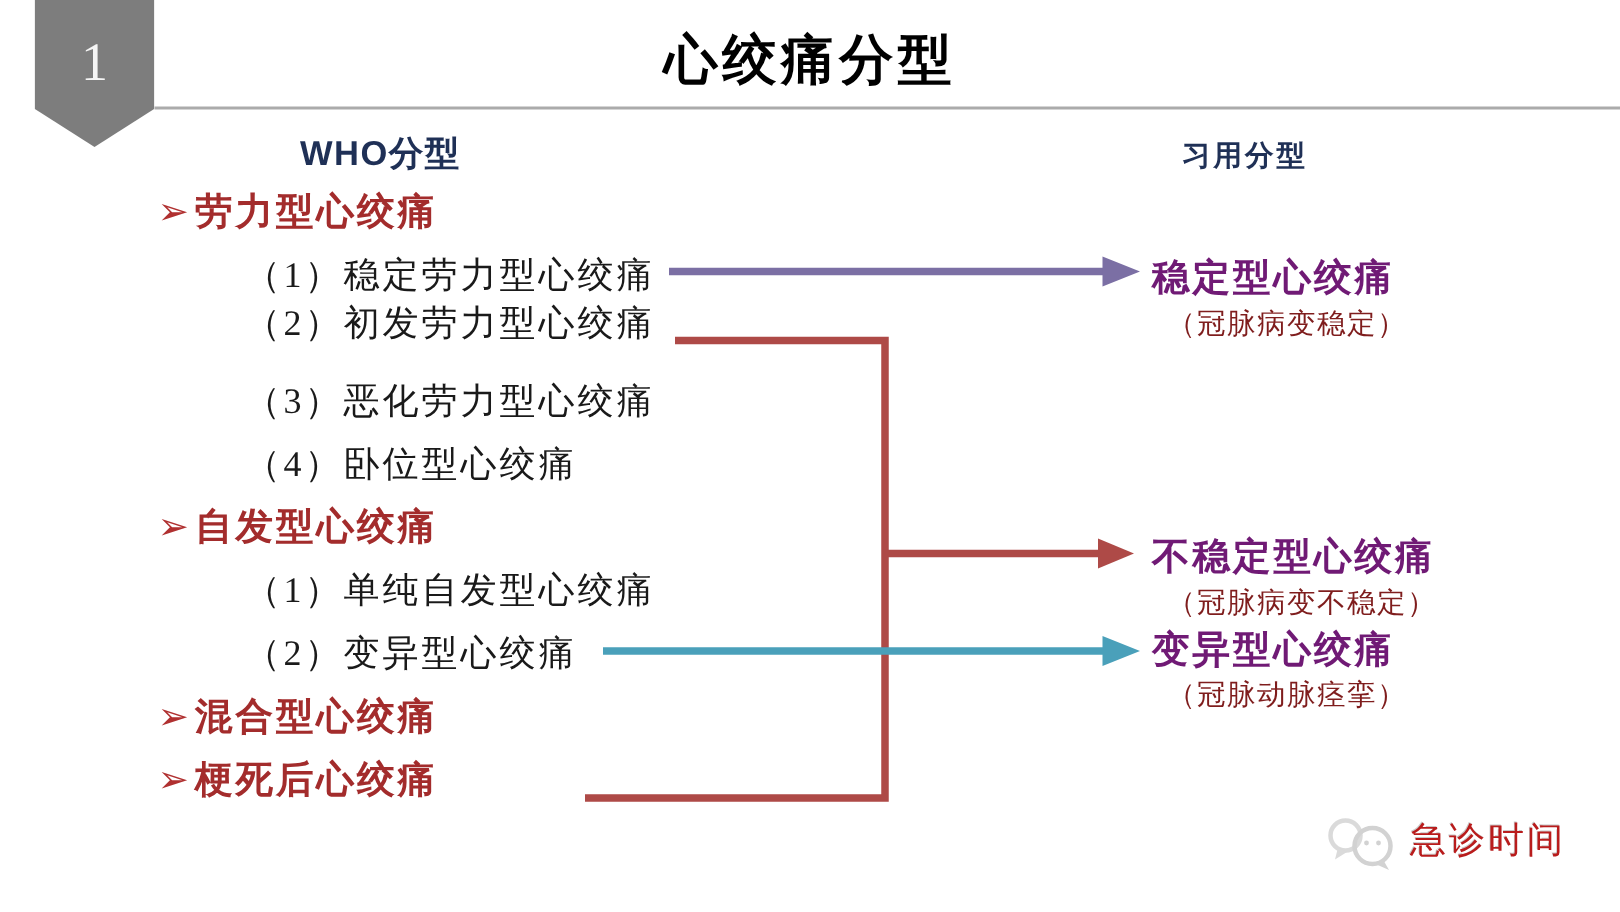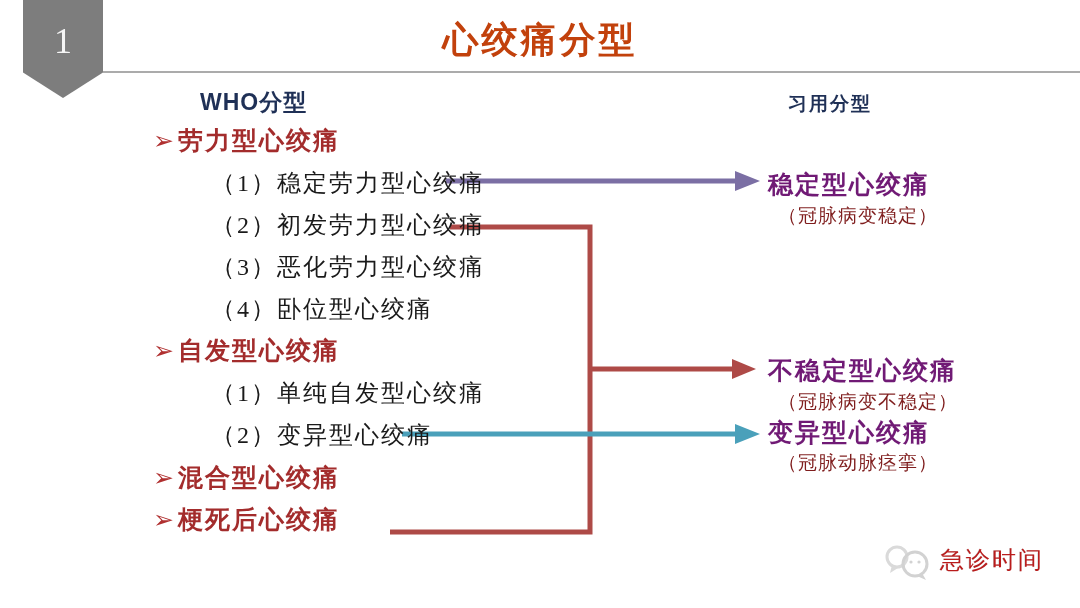--- a/index.html
+++ b/index.html
@@ -12,30 +12,30 @@
     position:absolute;left:23px;top:0;width:80px;height:98px;
     background:#7d7d7d;
     clip-path:polygon(0 0,100% 0,100% 74%,50% 100%,0 74%);
   }
   .badge span{
     position:absolute;left:0;top:20px;width:100%;text-align:center;
     color:#f5f5f5;font-size:36px;font-family:"Liberation Serif",serif;
   }
   .title{
     position:absolute;left:0;top:16px;width:100%;margin:0;text-align:center;
-    font-size:36px;font-weight:bold;color:#c2410c;letter-spacing:3px;
+    font-size:36px;font-weight:bold;color:#000000;letter-spacing:3px;
   }
   .divider{
     position:absolute;left:103px;top:71px;width:977px;height:2px;background:#ababab;
   }
   .col-header{position:absolute;font-weight:bold;color:#1f3056;}
   .who-header{left:200px;top:87px;font-size:23px;font-family:"Liberation Sans","DejaVu Sans",sans-serif;letter-spacing:1px;}
   .conv-header{left:788px;top:91px;font-size:19px;letter-spacing:2px;}
   
-  .line{position:absolute;white-space:nowrap;z-index:2;margin-left:48px;}
+  .line{position:absolute;white-space:nowrap;z-index:2;}
   .bullet-line{left:105px;font-size:25px;font-weight:bold;color:#a32c2c;letter-spacing:2px;}
   .bullet-line .glyph{color:#b03030;margin-right:2px;font-family:"DejaVu Sans",sans-serif;}
   .sub-line{left:163px;font-size:24px;color:#1a1a1a;letter-spacing:2px;text-align:right;}
   .conv-name{position:absolute;left:768px;font-size:25px;font-weight:bold;color:#701a75;letter-spacing:2px;white-space:nowrap;z-index:2;}
   .conv-note{position:absolute;left:778px;font-size:19px;color:#7f1d1d;letter-spacing:1px;white-space:nowrap;z-index:2;}
   
   .connectors{position:absolute;left:0;top:0;width:1080px;height:608px;z-index:1;pointer-events:none;}
   
   .watermark{position:absolute;left:884px;top:540px;width:180px;height:44px;z-index:2;}
   .wm-text{position:absolute;left:56px;top:4px;font-size:24px;color:#b91c1c;letter-spacing:2px;
@@ -54,21 +54,21 @@
   <h1 class="title">心绞痛分型</h1>
   <div class="divider"></div>
 
   <div class="col-header who-header">WHO分型</div>
   <div class="col-header conv-header">习用分型</div>
 
   <div class="line bullet-line" style="top:124px">
     <span class="glyph">➢</span><span>劳力型心绞痛</span>
   </div>
   <div class="line sub-line" style="top:167px">（1）稳定劳力型心绞痛</div>
-  <div class="line sub-line" style="top:209px">（2）初发劳力型心绞痛</div>
+  <div class="line sub-line" style="top:199px">（2）初发劳力型心绞痛</div>
   <div class="line sub-line" style="top:251px">（3）恶化劳力型心绞痛</div>
   <div class="line sub-line" style="top:293px">（4）卧位型心绞痛</div>
   <div class="line bullet-line" style="top:334px">
     <span class="glyph">➢</span><span>自发型心绞痛</span>
   </div>
   <div class="line sub-line" style="top:377px">（1）单纯自发型心绞痛</div>
   <div class="line sub-line" style="top:419px">（2）变异型心绞痛</div>
   <div class="line bullet-line" style="top:503px">
     <span class="glyph">➢</span><span>梗死后心绞痛</span>
   </div>

